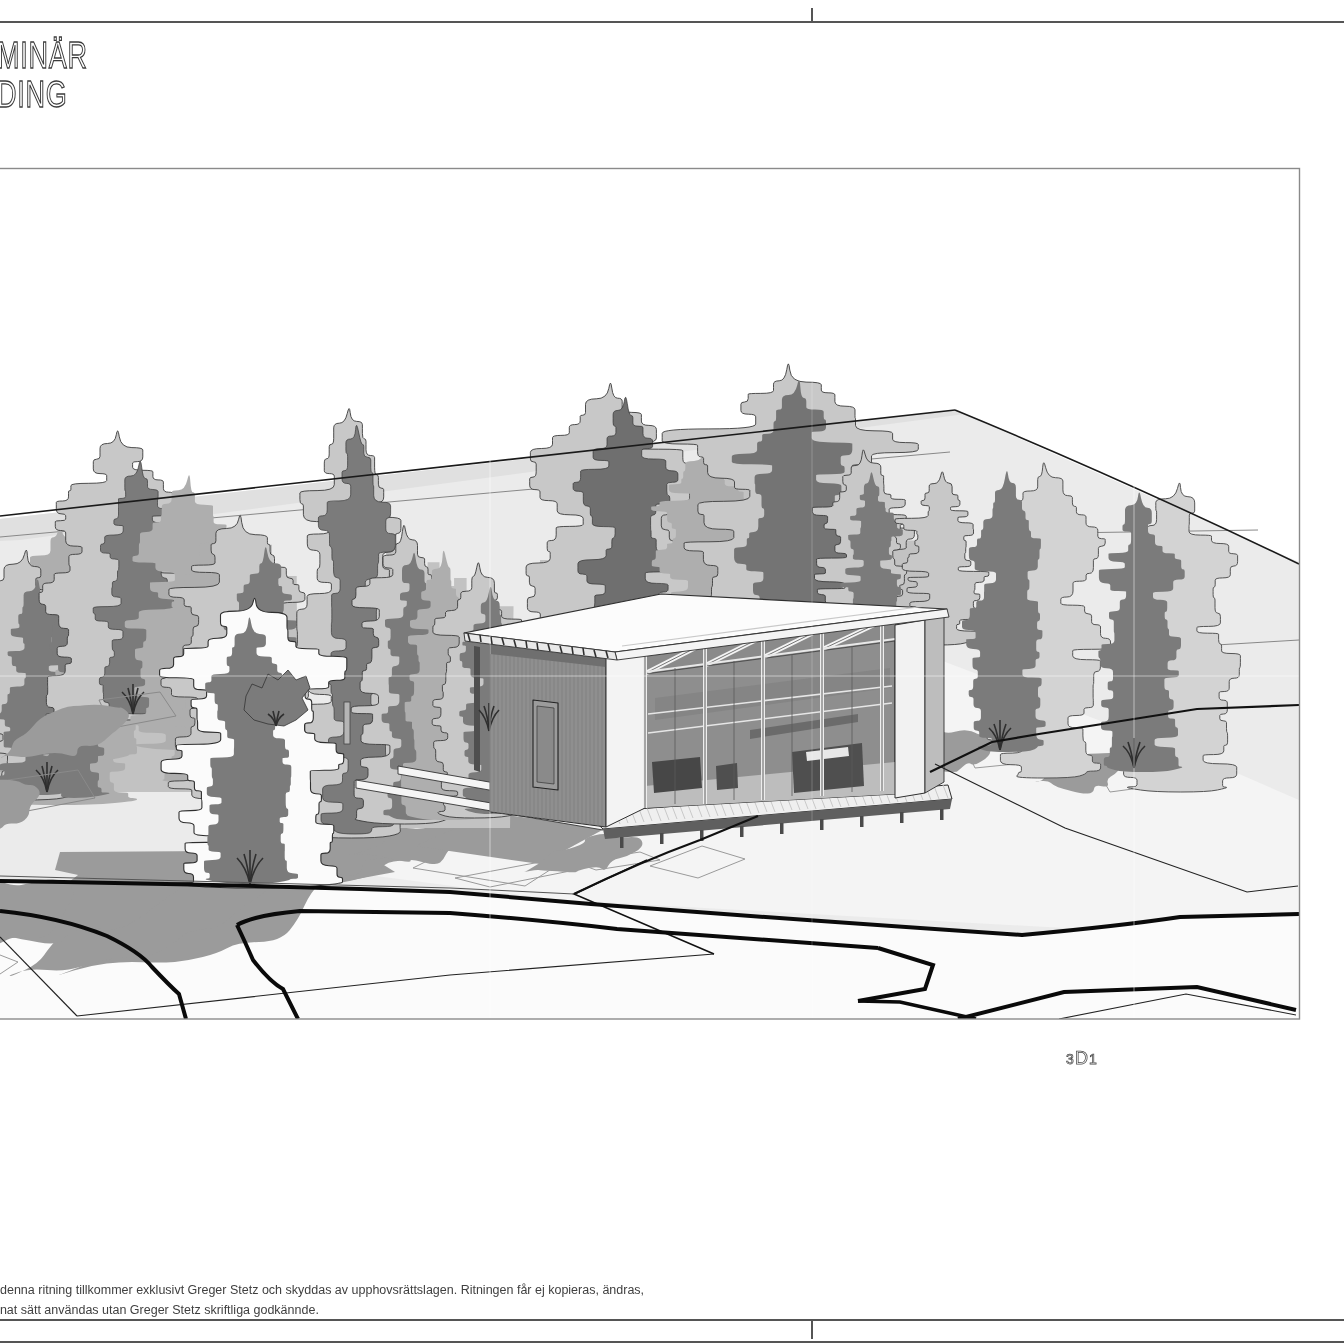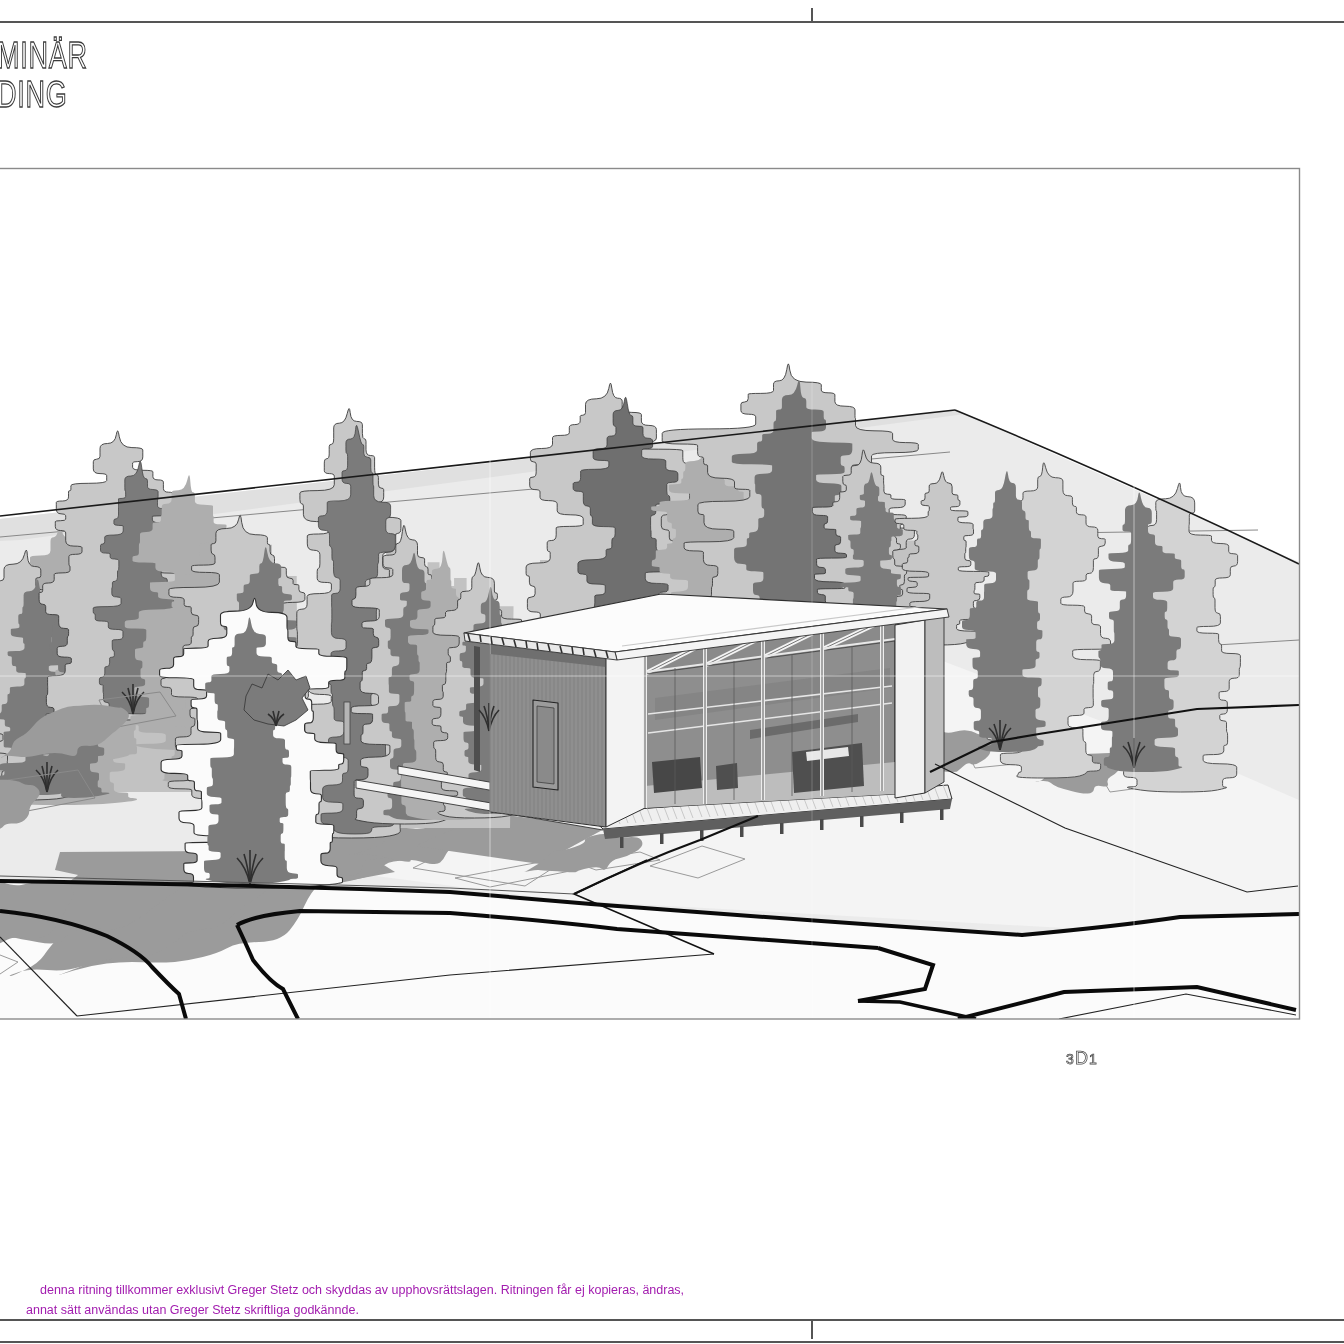--- a/index.html
+++ b/index.html
@@ -1,18 +1,18 @@
 <!DOCTYPE html>
 <html><head>
 <meta charset="utf-8">
 <style>
   html,body { margin:0; padding:0; background:#ffffff; width:1344px; height:1344px; overflow:hidden;
     font-family:"Liberation Sans", sans-serif; }
   .page { position:relative; width:1344px; height:1344px; }
-  .footer { position:absolute; left:0; top:1280px; font-size:12.5px; color:#a21caf; line-height:20px;margin-left:40px; }
+  .footer { position:absolute; left:0; top:1280px; font-size:12.5px; color:#404040; line-height:20px; }
 </style>
 </head>
 <body>
 <div class="page">
 
   <div style="position:absolute;left:0;top:21px;width:1344px;height:1.5px;background:#555;"></div>
 
   <div style="position:absolute;left:811px;top:8px;width:1.5px;height:14px;background:#555;"></div>
 
   <svg width="400" height="140" viewBox="0 0 400 140" style="position:absolute;left:0;top:0">

